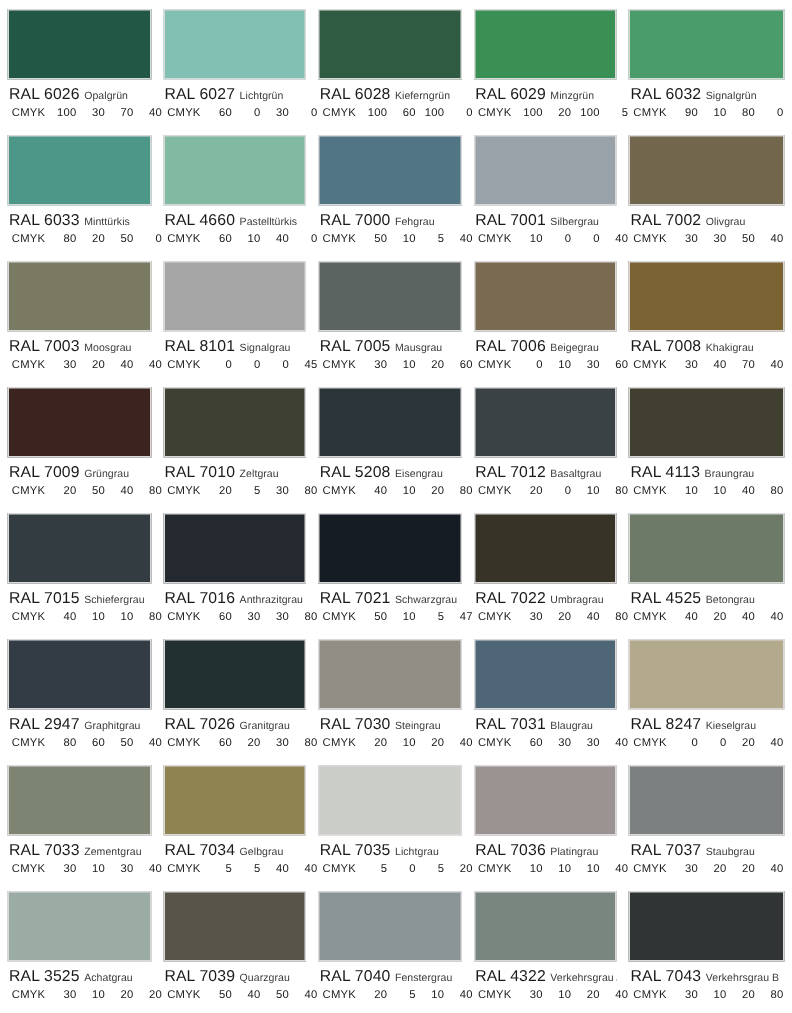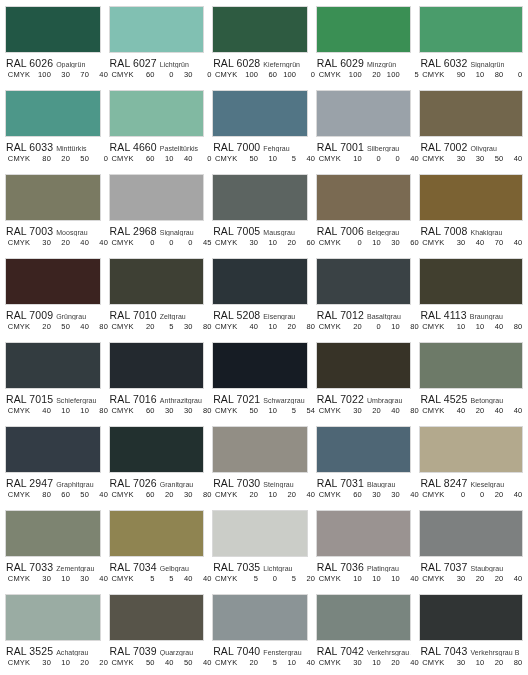--- a/index.html
+++ b/index.html
@@ -231,21 +231,21 @@
             <span class="cmyk-val">30</span>
             <span class="cmyk-val">20</span>
             <span class="cmyk-val">40</span>
             <span class="cmyk-val">40</span>
           </div>
         </div>
       </div>
       <div class="cell">
         <div class="swatch" style="background-color: rgb(165, 165, 165);"></div>
         <div class="meta">
-          <div class="line-name"><span class="ral-code">RAL 2968</span><span class="ral-name">Signalgrau</span></div>
+          <div class="line-name"><span class="ral-code">RAL 8101</span><span class="ral-name">Signalgrau</span></div>
           <div class="line-cmyk">
             <span class="cmyk-label">CMYK</span>
             <span class="cmyk-val">0</span>
             <span class="cmyk-val">0</span>
             <span class="cmyk-val">0</span>
             <span class="cmyk-val">45</span>
           </div>
         </div>
       </div>
       <div class="cell">
@@ -384,21 +384,21 @@
       </div>
       <div class="cell">
         <div class="swatch" style="background-color: rgb(22, 28, 36);"></div>
         <div class="meta">
           <div class="line-name"><span class="ral-code">RAL 7021</span><span class="ral-name">Schwarzgrau</span></div>
           <div class="line-cmyk">
             <span class="cmyk-label">CMYK</span>
             <span class="cmyk-val">50</span>
             <span class="cmyk-val">10</span>
             <span class="cmyk-val">5</span>
-            <span class="cmyk-val">54</span>
+            <span class="cmyk-val">47</span>
           </div>
         </div>
       </div>
       <div class="cell">
         <div class="swatch" style="background-color: rgb(55, 51, 39);"></div>
         <div class="meta">
           <div class="line-name"><span class="ral-code">RAL 7022</span><span class="ral-name">Umbragrau</span></div>
           <div class="line-cmyk">
             <span class="cmyk-label">CMYK</span>
             <span class="cmyk-val">30</span>
@@ -592,21 +592,21 @@
             <span class="cmyk-val">20</span>
             <span class="cmyk-val">5</span>
             <span class="cmyk-val">10</span>
             <span class="cmyk-val">40</span>
           </div>
         </div>
       </div>
       <div class="cell">
         <div class="swatch" style="background-color: rgb(121, 133, 127);"></div>
         <div class="meta">
-          <div class="line-name"><span class="ral-code">RAL 7042</span><span class="ral-name">Verkehrsgrau A</span></div>
+          <div class="line-name"><span class="ral-code">RAL 4322</span><span class="ral-name">Verkehrsgrau A</span></div>
           <div class="line-cmyk">
             <span class="cmyk-label">CMYK</span>
             <span class="cmyk-val">30</span>
             <span class="cmyk-val">10</span>
             <span class="cmyk-val">20</span>
             <span class="cmyk-val">40</span>
           </div>
         </div>
       </div>
       <div class="cell">

